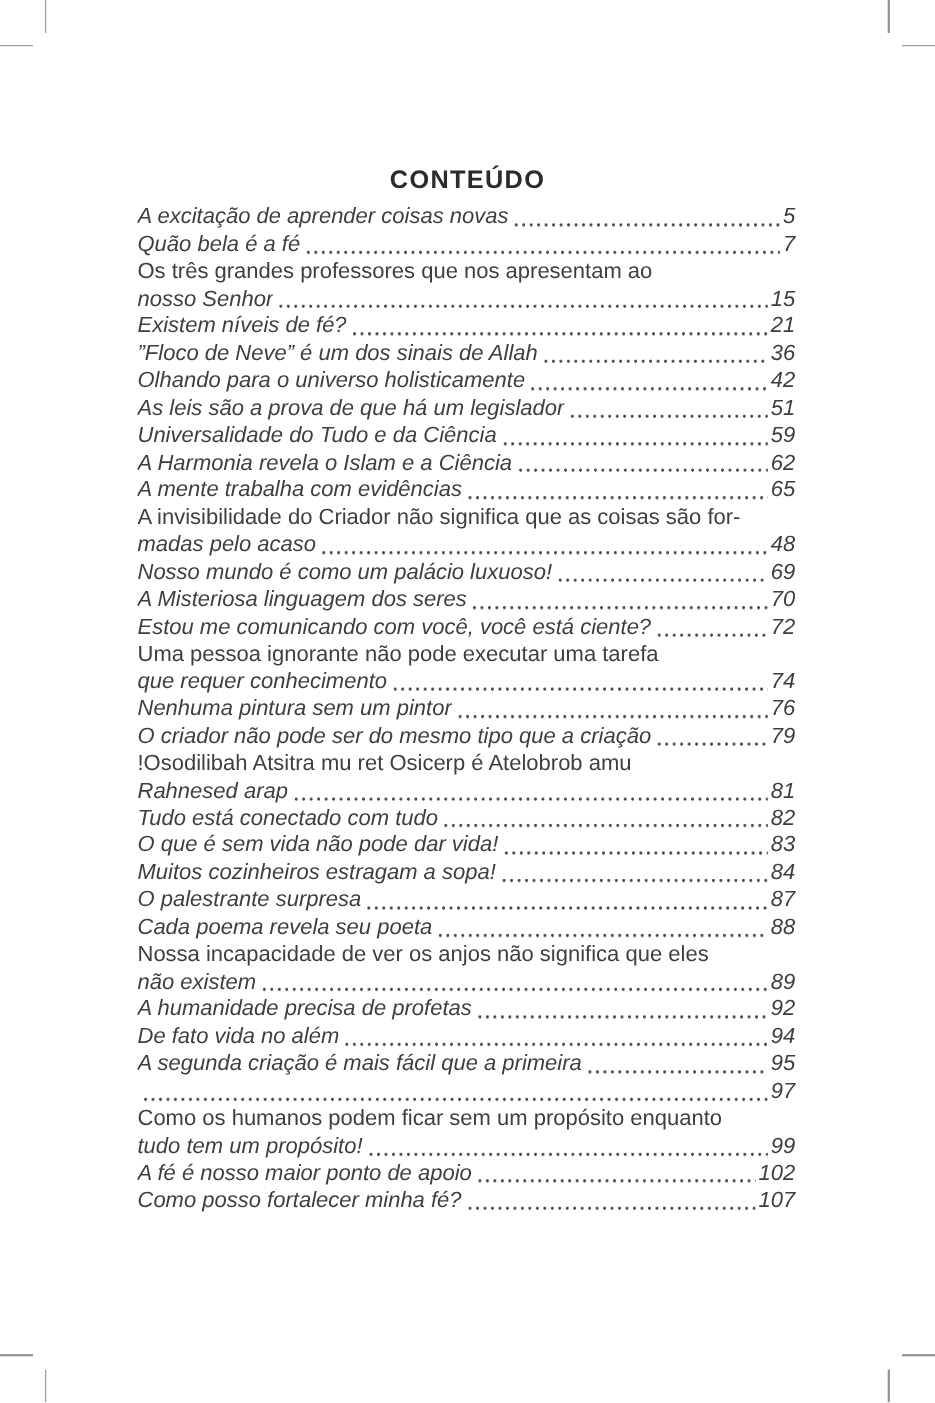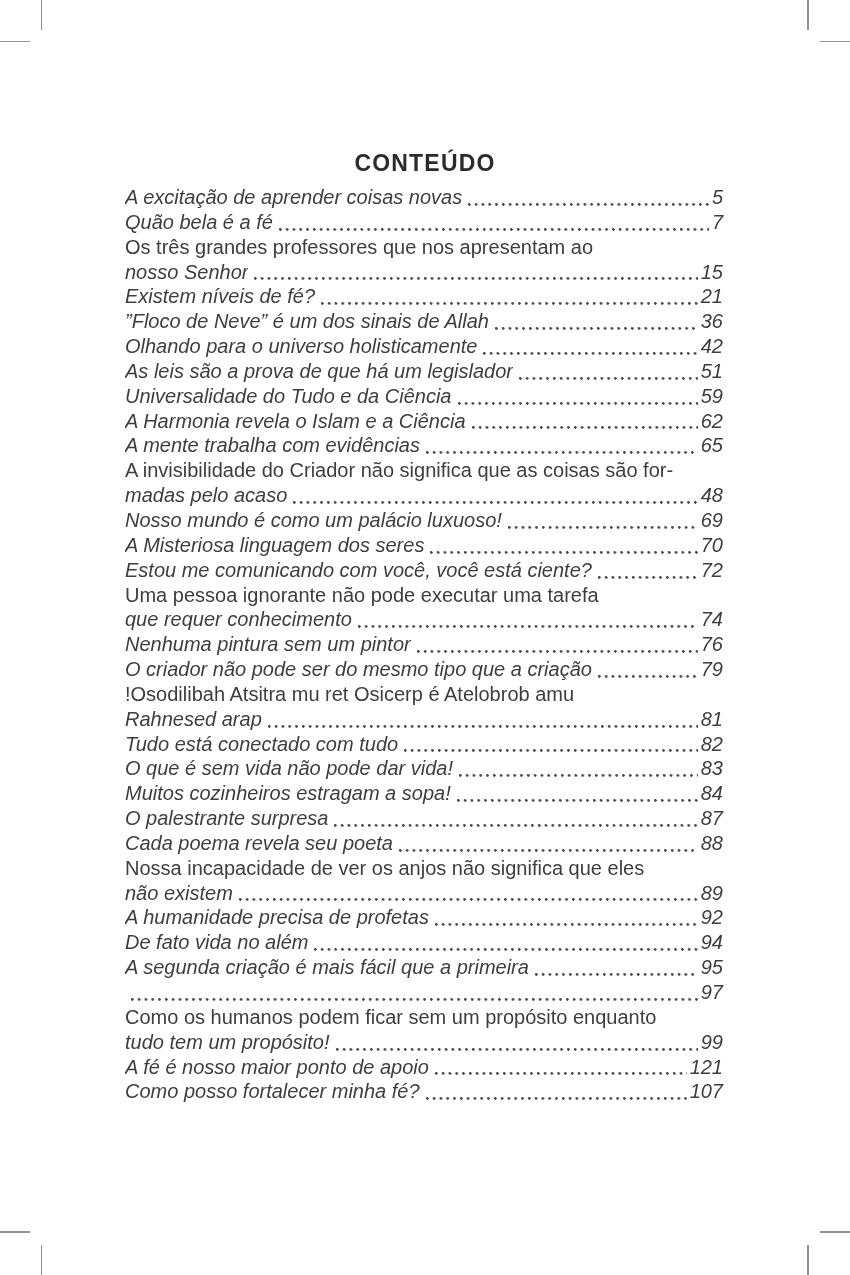--- a/index.html
+++ b/index.html
@@ -279,21 +279,21 @@
         <div class="line last">
           <span class="t">tudo tem um propósito!</span>
           <span class="dots"></span>
           <span class="pg">99</span>
         </div>
       </div>
       <div class="entry">
         <div class="line last">
           <span class="t">A fé é nosso maior ponto de apoio</span>
           <span class="dots"></span>
-          <span class="pg">121</span>
+          <span class="pg">102</span>
         </div>
       </div>
       <div class="entry">
         <div class="line last">
           <span class="t">Como posso fortalecer minha fé?</span>
           <span class="dots"></span>
           <span class="pg">107</span>
         </div>
       </div>
     </div>

